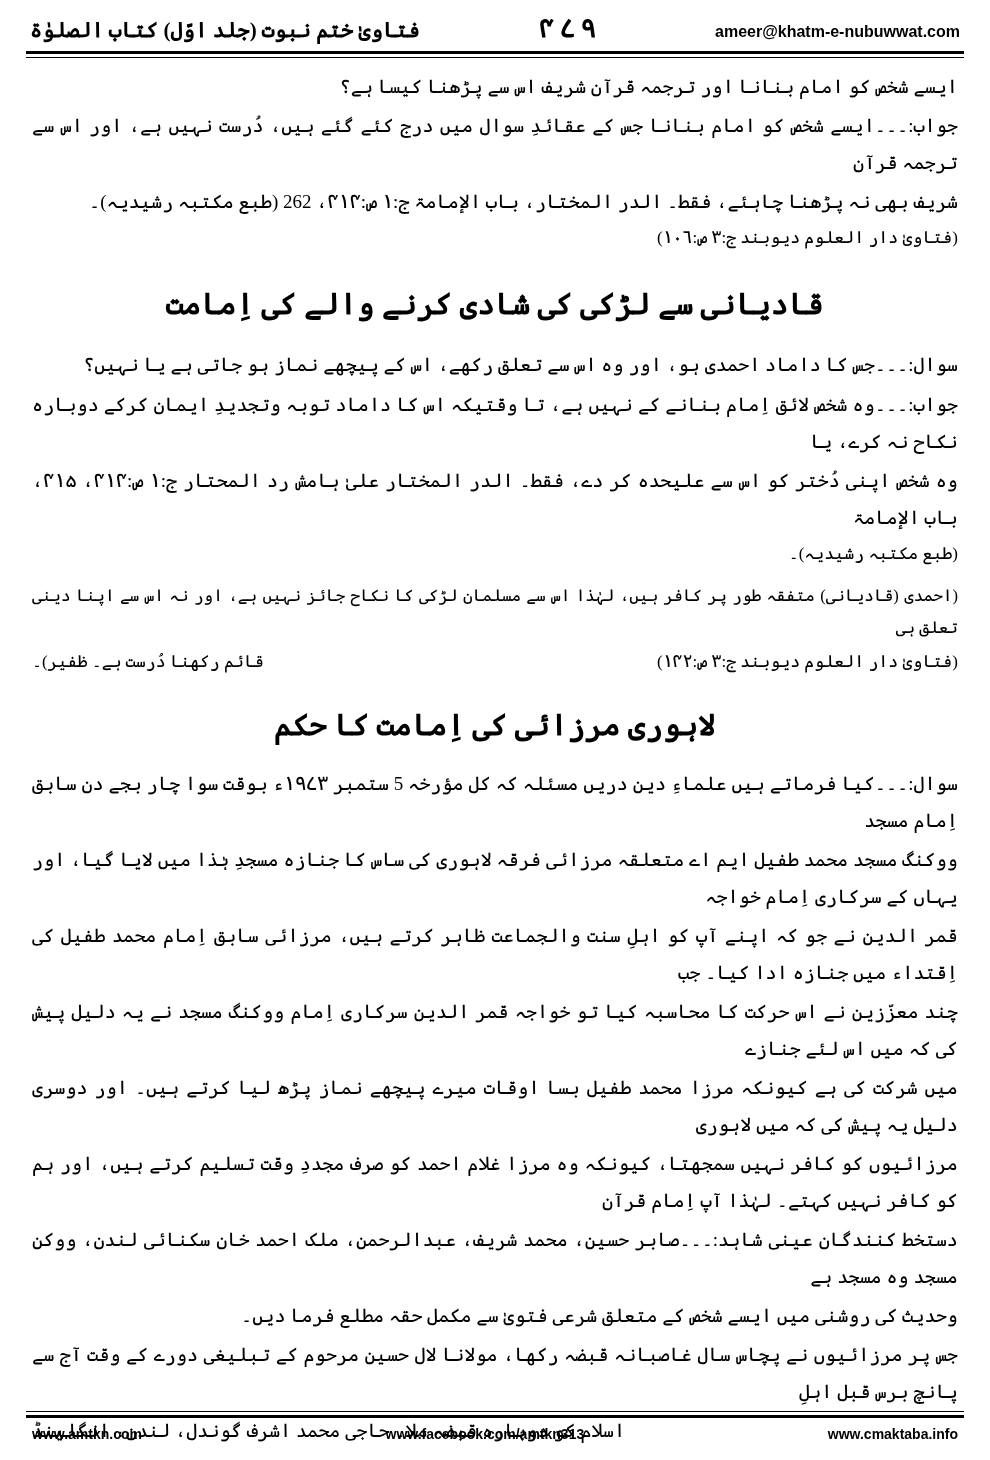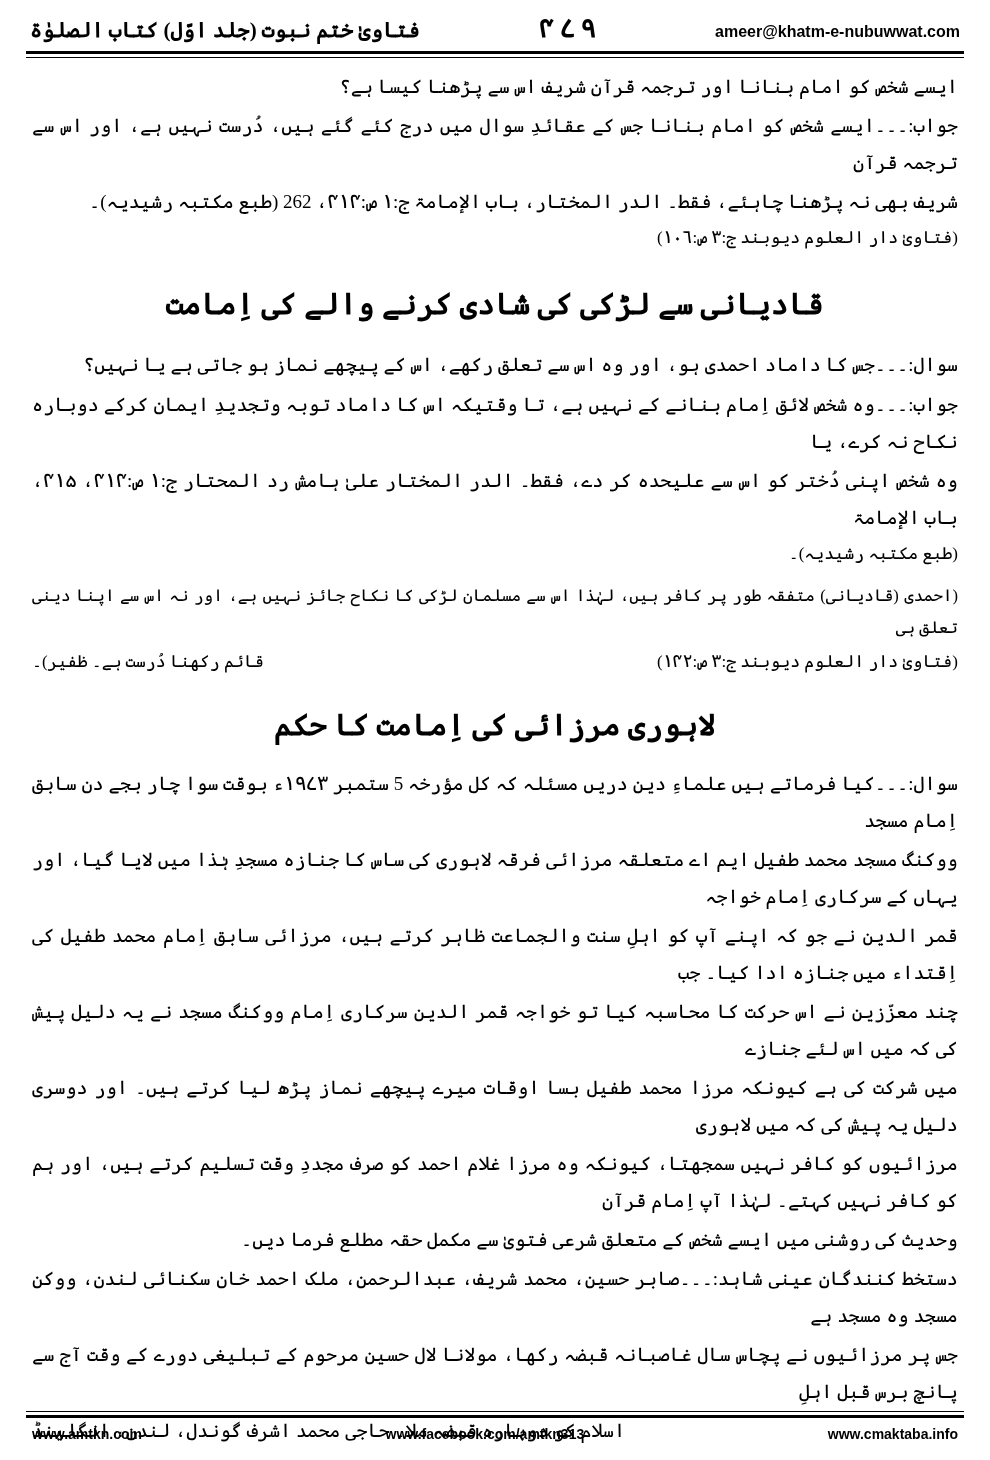--- a/index.html
+++ b/index.html
@@ -178,23 +178,23 @@
     </div>
 
     <div class="heading tight">لاہوری مرزائی کی اِمامت کا حکم</div>
 
     <div class="para">سوال:۔۔۔کیا فرماتے ہیں علماءِ دین دریں مسئلہ کہ کل مؤرخہ 5 ستمبر ۱۹۷۳ء بوقت سوا چار بجے دن سابق اِمام مسجد</div>
     <div class="para">ووکنگ مسجد محمد طفیل ایم اے متعلقہ مرزائی فرقہ لاہوری کی ساس کا جنازہ مسجدِ ہٰذا میں لایا گیا، اور یہاں کے سرکاری اِمام خواجہ</div>
     <div class="para">قمر الدین نے جو کہ اپنے آپ کو اہلِ سنت والجماعت ظاہر کرتے ہیں، مرزائی سابق اِمام محمد طفیل کی اِقتداء میں جنازہ ادا کیا۔ جب</div>
     <div class="para">چند معزّزین نے اس حرکت کا محاسبہ کیا تو خواجہ قمر الدین سرکاری اِمام ووکنگ مسجد نے یہ دلیل پیش کی کہ میں اس لئے جنازے</div>
     <div class="para">میں شرکت کی ہے کیونکہ مرزا محمد طفیل بسا اوقات میرے پیچھے نماز پڑھ لیا کرتے ہیں۔ اور دوسری دلیل یہ پیش کی کہ میں لاہوری</div>
     <div class="para">مرزائیوں کو کافر نہیں سمجھتا، کیونکہ وہ مرزا غلام احمد کو صرف مجددِ وقت تسلیم کرتے ہیں، اور ہم کو کافر نہیں کہتے۔ لہٰذا آپ اِمام قرآن</div>
+    <div class="para">دستخط کنندگان عینی شاہد:۔۔۔صابر حسین، محمد شریف، عبدالرحمن، ملک احمد خان سکنائی لندن، ووکن مسجد وہ مسجد ہے</div>
+
     <div class="para right-block">وحدیث کی روشنی میں ایسے شخص کے متعلق شرعی فتویٰ سے مکمل حقہ مطلع فرما دیں۔</div>
-
-    <div class="para">دستخط کنندگان عینی شاہد:۔۔۔صابر حسین، محمد شریف، عبدالرحمن، ملک احمد خان سکنائی لندن، ووکن مسجد وہ مسجد ہے</div>
     <div class="para">جس پر مرزائیوں نے پچاس سال غاصبانہ قبضہ رکھا، مولانا لال حسین مرحوم کے تبلیغی دورے کے وقت آج سے پانچ برس قبل اہلِ</div>
     <div class="para center-line">اسلام کو دوبارہ قبضہ ملا۔  حاجی محمد اشرف گوندل، لندن، انگلینڈ</div>
 
     <div class="para right-block">جواب:۔۔۔مرزا غلام احمد قادیانی کا دعویٰ نبوت اس کی کتابوں سے ظاہر ہے، اور تواتر سے ثابت ہے۔ مدعی نبوّت کو</div>
 
   </div>
 
   <div class="footer-wrap">
     <div class="rule-double-bottom"></div>
     <div class="footer">

